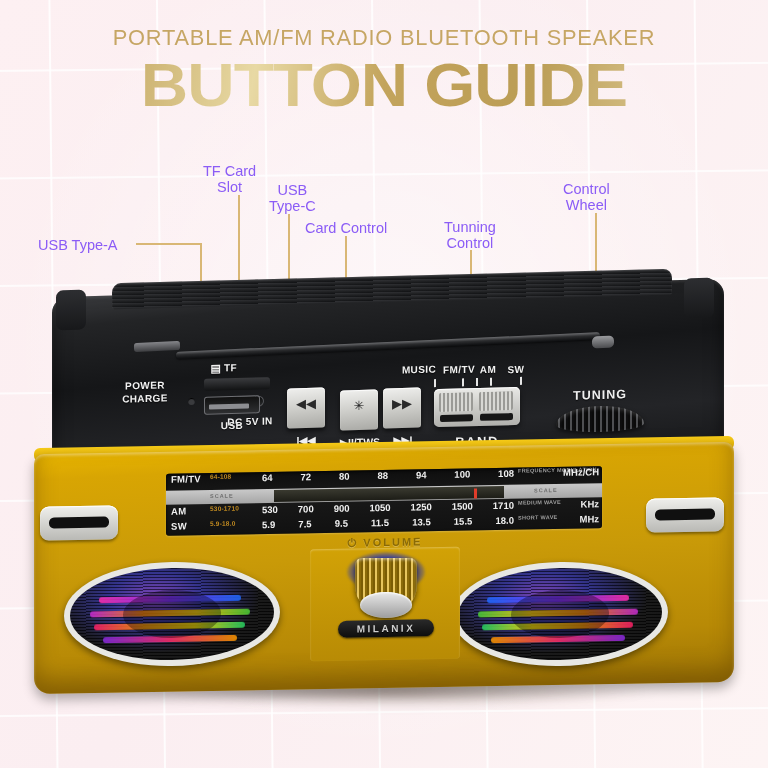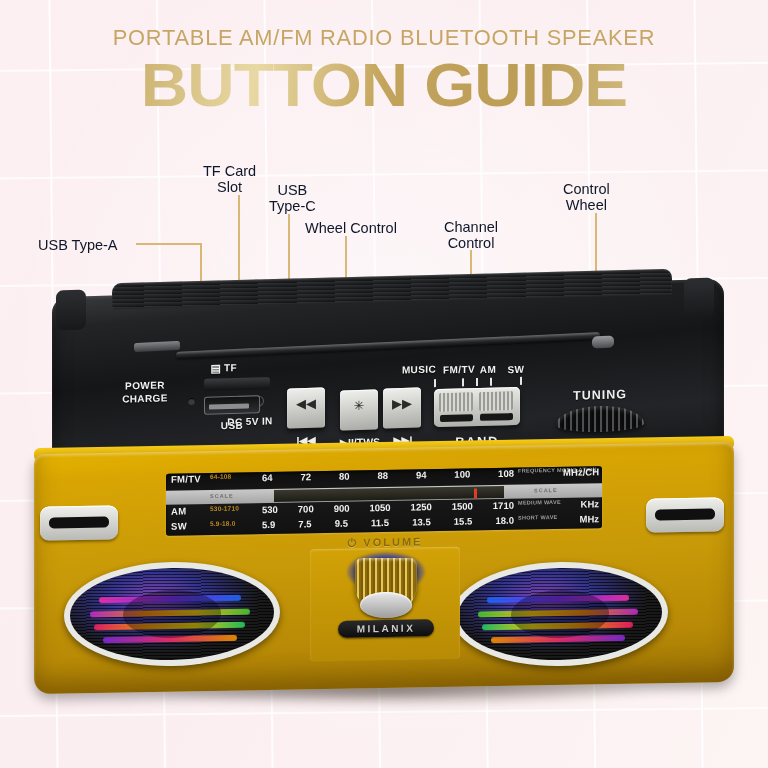--- a/index.html
+++ b/index.html
@@ -48,21 +48,21 @@
     line-height:1.02;
     background:linear-gradient(100deg,#b99a50 0%,#c9ae6b 18%,#e8d9a4 34%,#c3a45c 50%,#bb9d55 68%,#d6c189 84%,#b2923f 100%);
     -webkit-background-clip:text;
     background-clip:text;
     color:transparent;
     transform:scaleX(1.06);
   }
   
   .callout-label{
     position:absolute;
-    color:#0f172a;
+    color:#8b5cf6;
     font-size:14.5px;
     line-height:1.12;
     white-space:pre;
   }
   .lead{ position:absolute; background:#d9b775; }
   .lead.h{ height:1.6px; }
   .lead.v{ width:1.6px; }
   .dot{ position:absolute; width:9px; height:9px; border-radius:50%; background:#e3bf7c; }
   
   #radio { position:absolute; left:0; top:270px; width:768px; height:445px; }
@@ -351,22 +351,22 @@
 <div id="header">
   <div id="subtitle">PORTABLE AM/FM RADIO BLUETOOTH SPEAKER</div>
   <div id="main-title">BUTTON GUIDE</div>
 </div>
 
 <div class="callout-label" style="left:38px; top:237px;">USB Type-A</div>
 <div class="callout-label" style="left:203px; top:163px; text-align:center;">TF Card
 Slot</div>
 <div class="callout-label" style="left:269px; top:182px; text-align:center;">USB
 Type-C</div>
-<div class="callout-label" style="left:305px; top:220px;">Wheel Control</div>
-<div class="callout-label" style="left:444px; top:219px; text-align:center;">Channel
+<div class="callout-label" style="left:305px; top:220px;">Card Control</div>
+<div class="callout-label" style="left:444px; top:219px; text-align:center;">Tunning
 Control</div>
 <div class="callout-label" style="left:563px; top:181px; text-align:center;">Control
 Wheel</div>
 
 <div class="lead h" style="left:136px; top:243px; width:66px;"></div>
 <div class="lead v" style="left:200px; top:243px; height:157px;"></div>
 <div class="dot" style="left:185px; top:393px;"></div>
 
 <div class="lead v" style="left:238px; top:195px; height:195px;"></div>
 <div class="dot" style="left:234px; top:386px;"></div>

